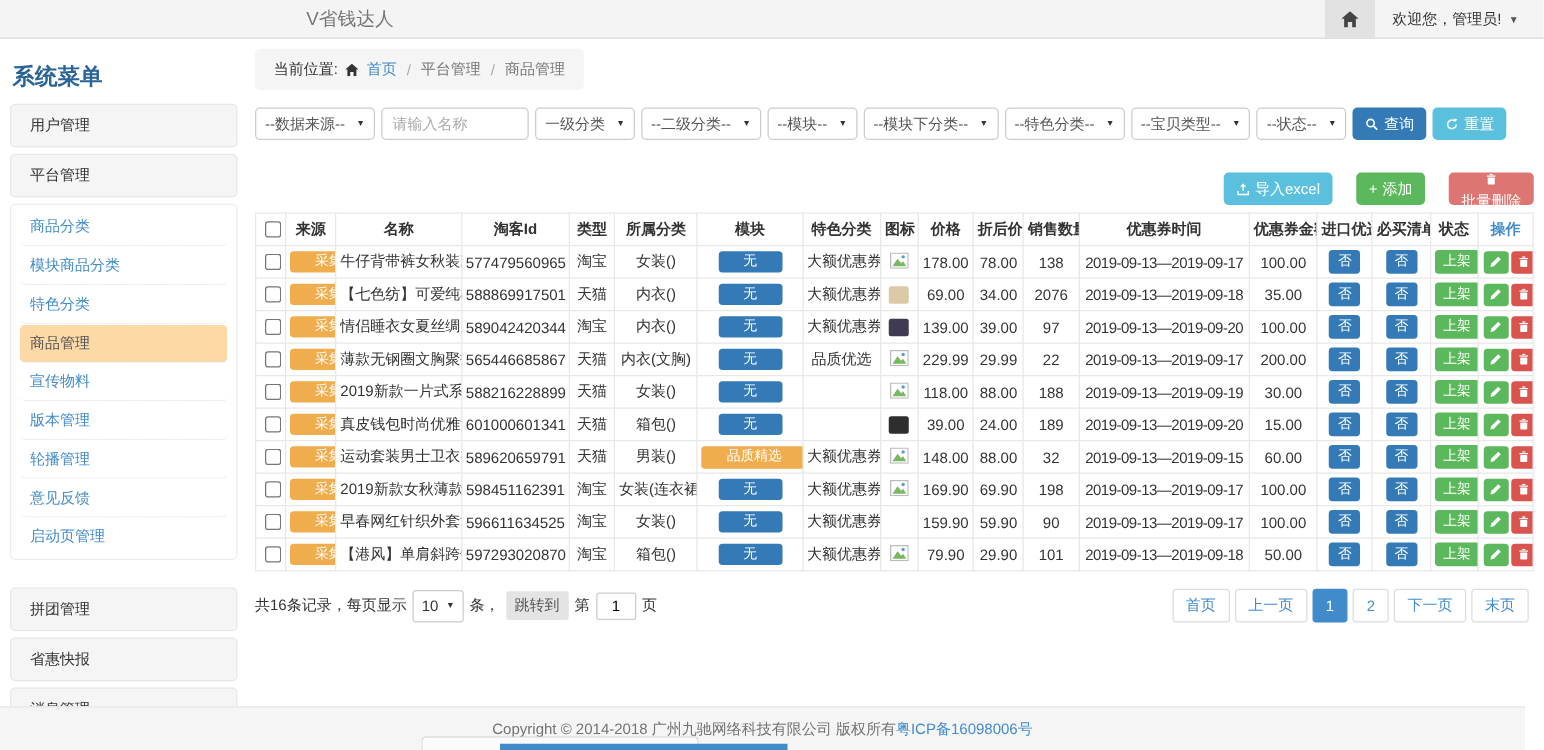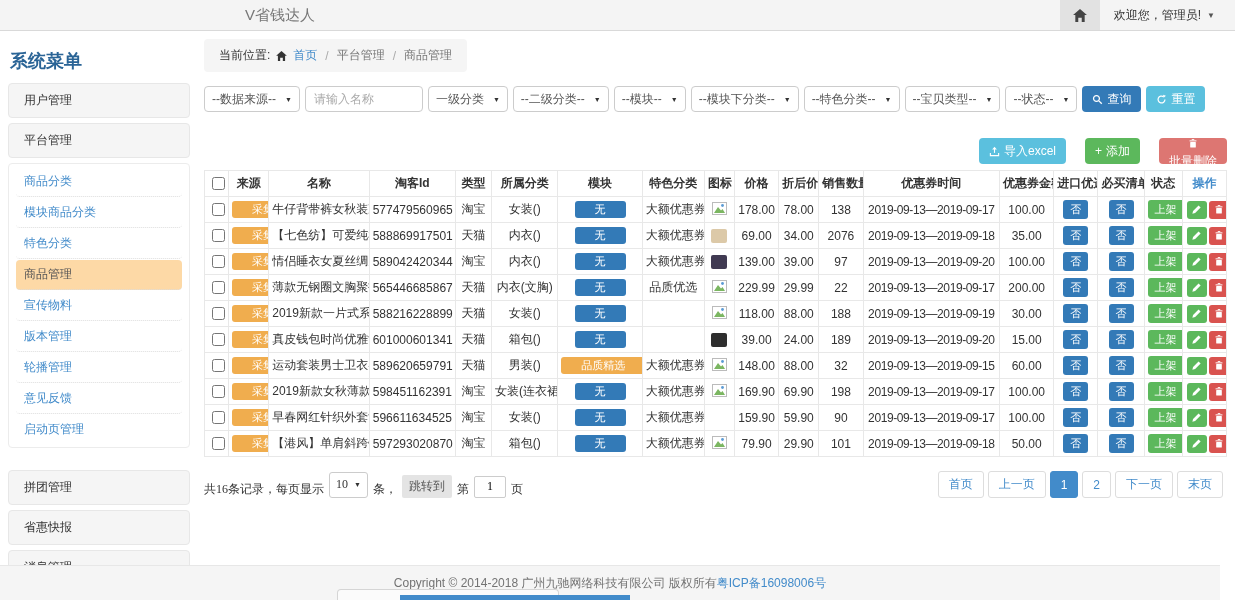--- a/index.html
+++ b/index.html
@@ -71,21 +71,21 @@
     padding:3px 7px; line-height:1.2; cursor:pointer; }
   .mini-blue { background:#337ab7; }
   .mini-green { background:#5cb85c; }
   .op-btn { display:inline-flex; width:20px; height:18px; border-radius:3px;
     align-items:center; justify-content:center; cursor:pointer; margin:0 1px; vertical-align:middle; }
   .op-edit { background:#5cb85c; }
   .op-del { background:#d9534f; }
   .thumb { display:inline-block; width:16px; height:14px; border-radius:2px; vertical-align:middle; }
   
   .pagination-row { display:flex; justify-content:space-between; align-items:center; margin-top:14px; }
-  .page-left { display:flex; align-items:flex-end; gap:5px; color:#333;font-family:Liberation Serif, serif; }
+  .page-left { display:flex; align-items:center; gap:5px; color:#333; }
   .mini-select { border:1px solid #ccc; border-radius:3px; height:23px; display:inline-flex;
     align-items:center; gap:6px; padding:12px 6px; background:#fff; cursor:pointer; }
   .jump-chip { background:#e4e4e4; padding:3px 7px; border-radius:2px; color:#555; cursor:pointer; }
   .page-input { width:32px; height:22px; border:1px solid #ccc; border-radius:2px;
     text-align:center; font-family:inherit; font-size:12px; }
   .pager { display:flex; gap:4px; margin-right:4px; }
   .page-btn { border:1px solid #ddd; border-radius:3px; background:#fff; color:#428bca;
     padding:4px 10px; font-size:12px; cursor:pointer; font-family:inherit; }
   .page-btn.active { background:#428bca; border-color:#428bca; color:#fff; }
   

